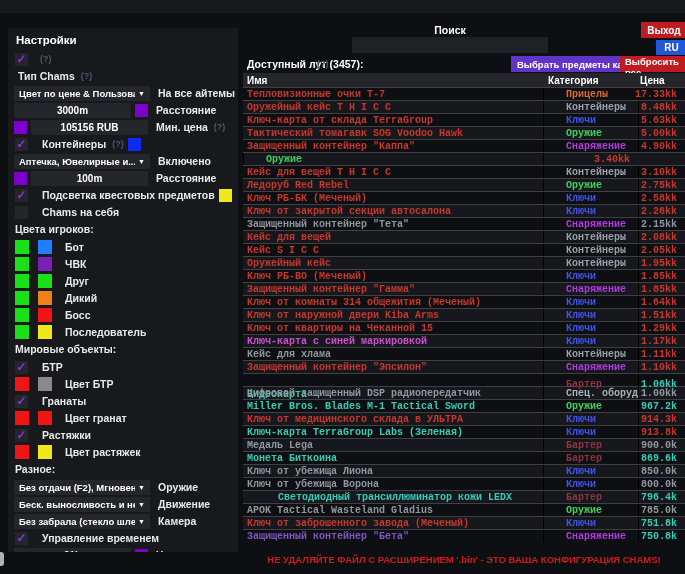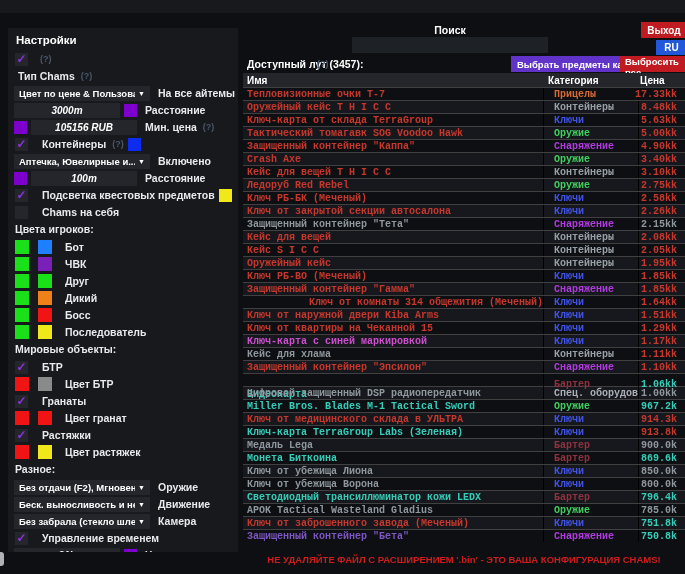--- a/index.html
+++ b/index.html
@@ -29,21 +29,21 @@
   .ssection{font-size:10.5px;color:#e8eaed;margin:4px 0 4px 1px;height:13px;}
   .cbox{width:13px;height:13px;background:#24262b;flex:0 0 auto;margin-left:1px;margin-right:6px;
         display:flex;align-items:center;justify-content:center;cursor:pointer;}
   .check{color:#8d33e0;font-size:12px;line-height:12px;}
   .dd{width:136px;height:15px;background:#24262b;display:flex;align-items:center;
       padding:0 5px;box-sizing:border-box;flex:0 0 auto;cursor:pointer;}
   .ddv{flex:1;font-size:9.5px;color:#fff;white-space:nowrap;overflow:hidden;}
   .caret{font-size:7px;color:#fff;margin-left:3px;}
   .tin{height:15px;background:#24262b;border:none;outline:none;color:#fff;text-align:center;
        font-family:inherit;font-weight:bold;font-size:10px;box-sizing:border-box;flex:0 0 auto;}
-  .tin.w-sw{width:106px;font-style:italic;}
+  .tin.w-sw{width:117px;}
   .swatch{width:13px;height:13px;flex:0 0 auto;cursor:pointer;}
   .t-colorrow .swatch{width:14px;height:14px;margin-right:5px;}
   .t-colorrow{margin-left:1px;}
   .slabel{font-size:10.5px;color:#e8eaed;margin-left:4px;white-space:nowrap;}
   .hint{font-size:9px;color:#48586a;margin-left:2px;}
 
   
   .loot-title{position:absolute;left:247px;top:58px;font-size:10.5px;color:#fff;}
   .loot-hint{position:absolute;left:317px;top:59px;font-size:9px;color:#48586a;}
   .kappa-btn{position:absolute;left:511px;top:56px;height:16px;background:#6233c8;color:#fff;
@@ -57,21 +57,21 @@
   .thead{display:grid;grid-template-columns:300px 95px 47px;height:14px;background:#24262b;
          align-items:center;font-size:10px;color:#fff;}
   .thead .h-name{padding-left:4px;}
   .thead .h-cat{padding-left:5px;}
   .thead .h-price{padding-left:2px;}
   .trow{display:grid;grid-template-columns:300px 95px 47px;height:13px;align-items:center;
         font-size:10px;border-top:1px solid #404040;box-sizing:border-box;cursor:default;font-family:Liberation Mono, monospace;}
   .trow:nth-child(odd){background:#0d0f12;}
   .trow:nth-child(even){background:#16181d;}
   .c-name{padding-left:4px;white-space:nowrap;overflow:hidden;}
-  .c-cat{padding-left:10px;border-left:1px solid #000;height:100%;display:flex;align-items:center;
+  .c-cat{padding-left:22px;border-left:1px solid #000;height:100%;display:flex;align-items:center;
          white-space:nowrap;overflow:hidden;}
   .c-price{text-align:right;padding-right:8px;border-left:1px solid #000;height:100%;
            display:flex;align-items:center;justify-content:flex-end;}
 
   .footer-warning{position:absolute;left:243px;width:442px;top:554px;text-align:center;
                   font-size:9.5px;color:#cf1d1d;white-space:nowrap;}
   .left-tab{position:absolute;left:0;top:552px;width:4px;height:14px;background:#aeb2b6;
             border-radius:0 3px 3px 0;}
 </style>
 </head>
@@ -279,21 +279,20 @@
           <span class="c-name" style="color: rgb(198, 55, 44);">Тактический томагавк SOG Voodoo Hawk</span>
           <span class="c-cat" style="color: rgb(65, 207, 94);">Оружие</span>
           <span class="c-price" style="color: rgb(198, 55, 44);">5.00kk</span>
         </div>
         <div class="trow">
           <span class="c-name" style="color: rgb(198, 55, 44);">Защищенный контейнер "Каппа"</span>
           <span class="c-cat" style="color: rgb(177, 59, 224);">Снаряжение</span>
           <span class="c-price" style="color: rgb(198, 55, 44);">4.90kk</span>
         </div>
         <div class="trow">
-          <span class="c-name" style="color: rgb(198, 55, 44);">Crash Axe</span>
           <span class="c-cat" style="color: rgb(65, 207, 94);">Оружие</span>
           <span class="c-price" style="color: rgb(198, 55, 44);">3.40kk</span>
         </div>
         <div class="trow">
           <span class="c-name" style="color: rgb(198, 55, 44);">Кейс для вещей Т Н I С С</span>
           <span class="c-cat" style="color: rgb(152, 160, 167);">Контейнеры</span>
           <span class="c-price" style="color: rgb(198, 55, 44);">3.10kk</span>
         </div>
         <div class="trow">
           <span class="c-name" style="color: rgb(198, 55, 44);">Ледоруб Red Rebel</span>
@@ -334,21 +333,21 @@
           <span class="c-name" style="color: rgb(198, 55, 44);">Ключ РБ-ВО (Меченый)</span>
           <span class="c-cat" style="color: rgb(66, 83, 232);">Ключи</span>
           <span class="c-price" style="color: rgb(198, 55, 44);">1.85kk</span>
         </div>
         <div class="trow">
           <span class="c-name" style="color: rgb(198, 55, 44);">Защищенный контейнер "Гамма"</span>
           <span class="c-cat" style="color: rgb(177, 59, 224);">Снаряжение</span>
           <span class="c-price" style="color: rgb(198, 55, 44);">1.85kk</span>
         </div>
         <div class="trow">
-          <span class="c-name" style="color: rgb(198, 55, 44); text-align: right;">Ключ от комнаты 314 общежития (Меченый)</span>
+          <span class="c-name" style="color: rgb(198, 55, 44);">Ключ от комнаты 314 общежития (Меченый)</span>
           <span class="c-cat" style="color: rgb(66, 83, 232);">Ключи</span>
           <span class="c-price" style="color: rgb(198, 55, 44);">1.64kk</span>
         </div>
         <div class="trow">
           <span class="c-name" style="color: rgb(198, 55, 44);">Ключ от наружной двери Kiba Arms</span>
           <span class="c-cat" style="color: rgb(66, 83, 232);">Ключи</span>
           <span class="c-price" style="color: rgb(198, 55, 44);">1.51kk</span>
         </div>
         <div class="trow">
           <span class="c-name" style="color: rgb(198, 55, 44);">Ключ от квартиры на Чеканной 15</span>
@@ -409,21 +408,21 @@
           <span class="c-name" style="color: rgb(143, 151, 158);">Ключ от убежища Лиона</span>
           <span class="c-cat" style="color: rgb(66, 83, 232);">Ключи</span>
           <span class="c-price" style="color: rgb(143, 151, 158);">850.0k</span>
         </div>
         <div class="trow">
           <span class="c-name" style="color: rgb(143, 151, 158);">Ключ от убежища Ворона</span>
           <span class="c-cat" style="color: rgb(66, 83, 232);">Ключи</span>
           <span class="c-price" style="color: rgb(143, 151, 158);">800.0k</span>
         </div>
         <div class="trow">
-          <span class="c-name" style="color: rgb(54, 205, 184);">Светодиодный трансиллюминатор кожи LEDX</span>
+          <span class="c-name" style="color: rgb(54, 205, 184); margin-left: 31px;">Светодиодный трансиллюминатор кожи LEDX</span>
           <span class="c-cat" style="color: rgb(143, 51, 64);">Бартер</span>
           <span class="c-price" style="color: rgb(54, 205, 184);">796.4k</span>
         </div>
         <div class="trow">
           <span class="c-name" style="color: rgb(143, 151, 158);">APOK Tactical Wasteland Gladius</span>
           <span class="c-cat" style="color: rgb(65, 207, 94);">Оружие</span>
           <span class="c-price" style="color: rgb(143, 151, 158);">785.0k</span>
         </div>
         <div class="trow">
           <span class="c-name" style="color: rgb(198, 55, 44);">Ключ от заброшенного завода (Меченый)</span>

